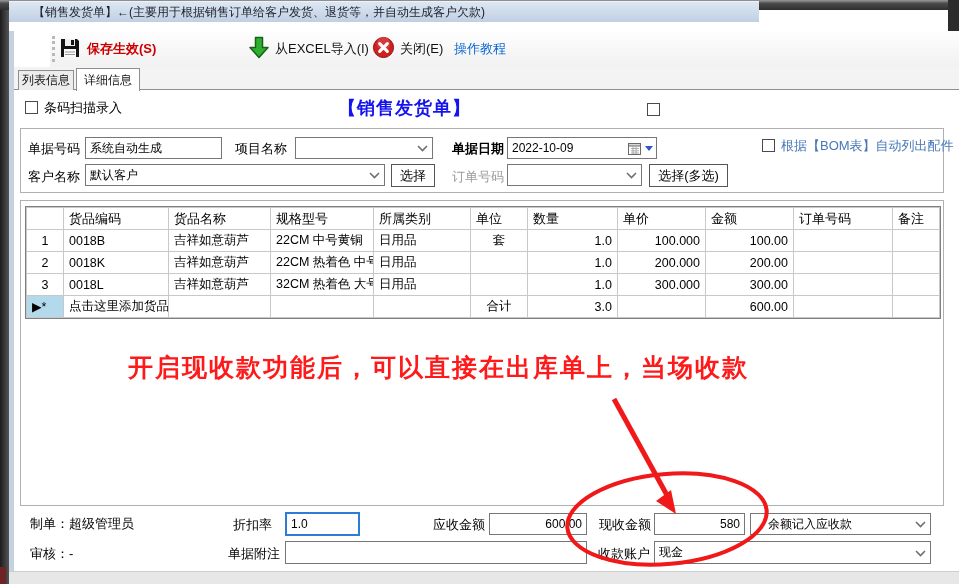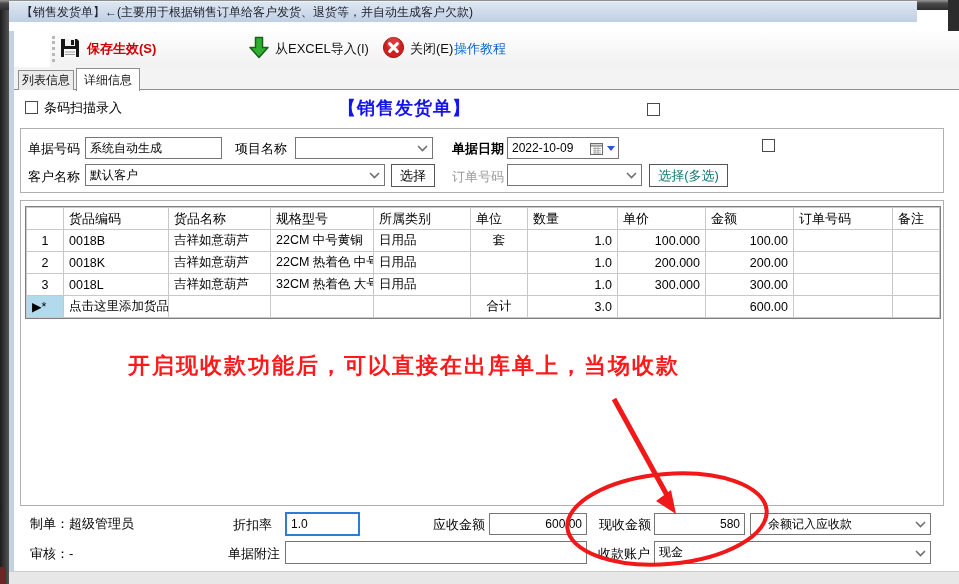--- a/index.html
+++ b/index.html
@@ -7,22 +7,22 @@
   #screen{position:relative;width:959px;height:584px;overflow:hidden;background:#fff;}
   .abs{position:absolute;}
 
   
   .frame-top{left:0;top:0;width:959px;height:10px;background:linear-gradient(#9a9a9a,#4a4a4a 35%,#2e2e2e);}
   .frame-left{left:0;top:10px;width:9px;height:574px;background:linear-gradient(90deg,#1c1c1c,#555);}
   .frame-left-inner{left:9px;top:31px;width:5px;height:540px;background:#c4d1e1;}
   .frame-right-top{left:948px;top:0;width:11px;height:31px;background:#2c2c2c;}
   .frame-red{left:0;top:567px;width:6px;height:17px;background:#6e2424;}
 
-  .titlebar{left:9px;top:1px;width:908px;height:21px;background:linear-gradient(#dde7f3,#bfcfe3);
-    border-top:1px solid #eef3fa;color:#20242e;font-size:12px;line-height:21px;padding-left:12px;box-sizing:border-box;white-space:nowrap;}
+  .titlebar{left:9px;top:1px;width:750px;height:21px;background:linear-gradient(#dde7f3,#bfcfe3);
+    border-top:1px solid #eef3fa;color:#20242e;font-size:12px;line-height:21px;padding-left:24px;box-sizing:border-box;white-space:nowrap;}
 
   .toolbar{left:14px;top:31px;width:945px;height:36px;background:linear-gradient(#fefefe,#f1f1f1);margin-left:36px;}
   .grip{left:16px;top:36px;width:3px;height:26px;border-left:3px dotted #b9b9b9;}
   .tool-item{position:absolute;top:0;height:36px;display:flex;align-items:center;gap:5px;font-size:13px;color:#111;cursor:default;white-space:nowrap;}
   .tool-item .txt{line-height:36px;}
   .save-txt{color:#cc0000;font-weight:bold;}
   .link-txt{color:#0a66d0;}
 
   .tabstrip{left:14px;top:67px;width:945px;height:23px;background:#f3f3f3;border-bottom:1px solid #8e8e8e;box-sizing:border-box;}
   .tab{position:absolute;font-size:12px;color:#111;background:#ececec;border:1px solid #8e8e8e;border-bottom:none;
@@ -44,38 +44,38 @@
   .groupbox{position:absolute;border:1px solid #b0b0b0;background:#fff;box-sizing:border-box;}
 
   .tb{position:absolute;background:#fff;border:1px solid #767676;font-size:12px;color:#000;
     padding:0 4px;display:flex;align-items:center;box-sizing:border-box;white-space:nowrap;overflow:hidden;}
   .tb-right{justify-content:flex-end;}
   .combo{position:absolute;background:#fff;border:1px solid #767676;font-size:12px;color:#000;
     padding:0 18px 0 4px;display:flex;align-items:center;box-sizing:border-box;white-space:nowrap;overflow:hidden;}
   .chev{position:absolute;right:4px;top:50%;margin-top:-3px;}
   .btn{position:absolute;background:#fff;border:1px solid #555;font-size:13px;color:#000;
     display:flex;align-items:center;justify-content:center;box-sizing:border-box;cursor:default;white-space:nowrap;}
-  .btn-blue{color:#0f766e;}
+  .btn-blue{color:#000000;}
   .focus-tb{border:2px solid #2e7cd6;}
   .date-icons{position:absolute;right:3px;top:50%;margin-top:-6px;display:flex;align-items:center;gap:3px;}
   .tri-blue{width:0;height:0;border-left:4px solid transparent;border-right:4px solid transparent;border-top:5px solid #2f55d4;}
 
   
   .grid-wrap{position:absolute;left:25px;top:206px;border:1px solid #7f7f7f;background:#fff;}
   table.grid{border-collapse:collapse;table-layout:fixed;width:913px;}
   table.grid th,table.grid td{border:1px solid #c8c8c8;height:22px;padding:0 5px;font-weight:normal;
     font-size:12.5px;color:#000;white-space:nowrap;overflow:hidden;box-sizing:border-box;}
   table.grid th{text-align:left;font-size:13px;}
   .ac{text-align:center;}
   .ar{text-align:right;}
   .al{text-align:left;}
   .marker-cell{background:#b2d9ec;font-size:11px;padding:0 2px;}
 
   
-  .annotation-text{position:absolute;left:128px;top:351px;font-size:22px;font-weight:bold;color:#fe1a1a;
+  .annotation-text{position:absolute;left:128px;top:351px;font-size:25px;font-weight:bold;color:#fe1a1a;
     letter-spacing:2px;white-space:nowrap;z-index:55;}
   .overlay-svg{position:absolute;left:0;top:0;width:959px;height:584px;z-index:60;pointer-events:none;}
 
   .statusbar{left:9px;top:571px;width:950px;height:13px;background:#e7e7e7;border-top:1px solid #cdcdcd;box-sizing:border-box;}
 </style>
 </head>
 <body>
 
 <div id="screen">
 
@@ -102,21 +102,21 @@
       <span class="txt save-txt">保存生效(S)</span>
     </div>
     <div class="tool-item" style="left:198px;">
       <span>
         <svg width="22" height="24" viewBox="0 0 22 24">
           <path d="M7.5 1.5 h7 v10 h5.5 L11 21.5 L2 11.5 h5.5 z" fill="#2fae2f" stroke="#156315" stroke-width="1.5" stroke-linejoin="round"></path>
         </svg>
       </span>
       <span class="txt">从EXCEL导入(I)</span>
     </div>
-    <div class="tool-item" style="left:332px;">
+    <div class="tool-item" style="left:322px;">
       <span>
         <svg width="23" height="23" viewBox="0 0 24 24">
           <circle cx="12" cy="12" r="10.5" fill="#cf2020" stroke="#8e0f0f"></circle>
           <circle cx="12" cy="8" r="7" fill="#e05050" opacity="0.55"></circle>
           <path d="M8 8 L16 16 M16 8 L8 16" stroke="#fff" stroke-width="3.2" stroke-linecap="round"></path>
         </svg>
       </span>
       <span class="txt">关闭(E)</span>
     </div>
     <div class="tool-item" style="left:404px;">
@@ -142,33 +142,34 @@
 
   <div class="lbl" style="left:235px;top:141px;">项目名称</div>
   <div class="combo" style="left:295px;top:137px;width:138px;height:22px;">
     <span></span>
     <svg class="chev" width="11" height="7">
         <path d="M1 1 L5.5 5.5 L10 1" fill="none" stroke="#6f6f6f" stroke-width="1.6"></path>
       </svg>
   </div>
 
   <div class="lbl lbl-bold" style="left:452px;top:141px;">单据日期</div>
-  <div class="combo" style="left:507px;top:137px;width:112px;height:22px;">
+  <div class="combo" style="left:507px;top:137px;width:150px;height:22px;">
     <span>2022-10-09</span>
     <span class="date-icons">
       <svg width="14" height="13" viewBox="0 0 14 13">
         <rect x="0.5" y="1.5" width="12" height="11" fill="#fff" stroke="#6a6a6a"></rect>
         <rect x="0.5" y="1.5" width="12" height="2.5" fill="#d8d8d8" stroke="#6a6a6a"></rect>
         <path d="M3 6.5 h8 M3 8.8 h8 M3 11 h8 M5 4.5 v7.5 M8 4.5 v7.5" stroke="#9a9a9a" stroke-width="0.8"></path>
       </svg>
       <span class="tri-blue"></span>
     </span>
   </div>
 
   <div class="cb" style="left:762px;top:139px;"></div>
+  <div class="blue-note" style="left:781px;top:138px;">根据【BOM表】自动列出配件</div>
 
   <div class="lbl" style="left:28px;top:169px;">客户名称</div>
   <div class="combo" style="left:85px;top:164px;width:300px;height:22px;">
     <span>默认客户</span>
     <svg class="chev" width="11" height="7">
         <path d="M1 1 L5.5 5.5 L10 1" fill="none" stroke="#6f6f6f" stroke-width="1.6"></path>
       </svg>
   </div>
   <div class="btn" style="left:391px;top:164px;width:44px;height:23px;">选择</div>
 

